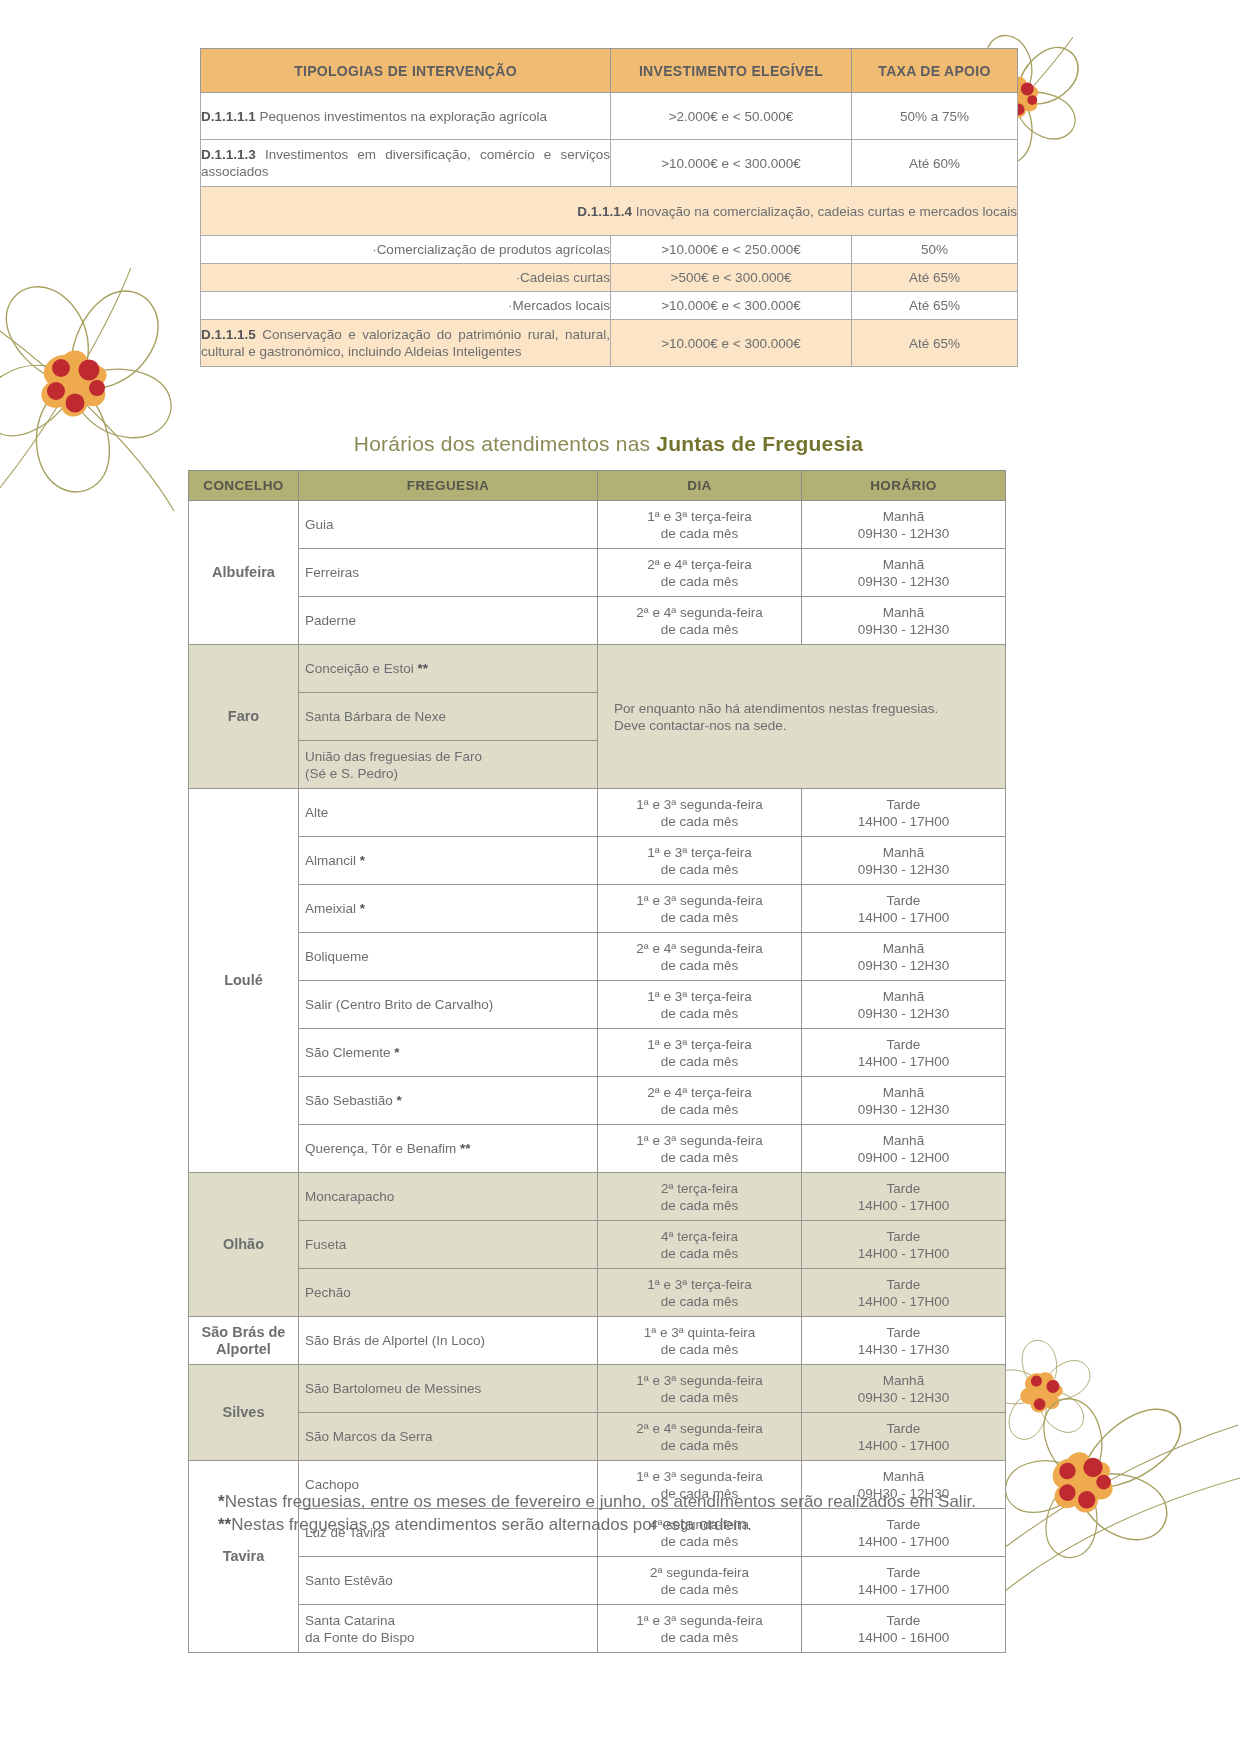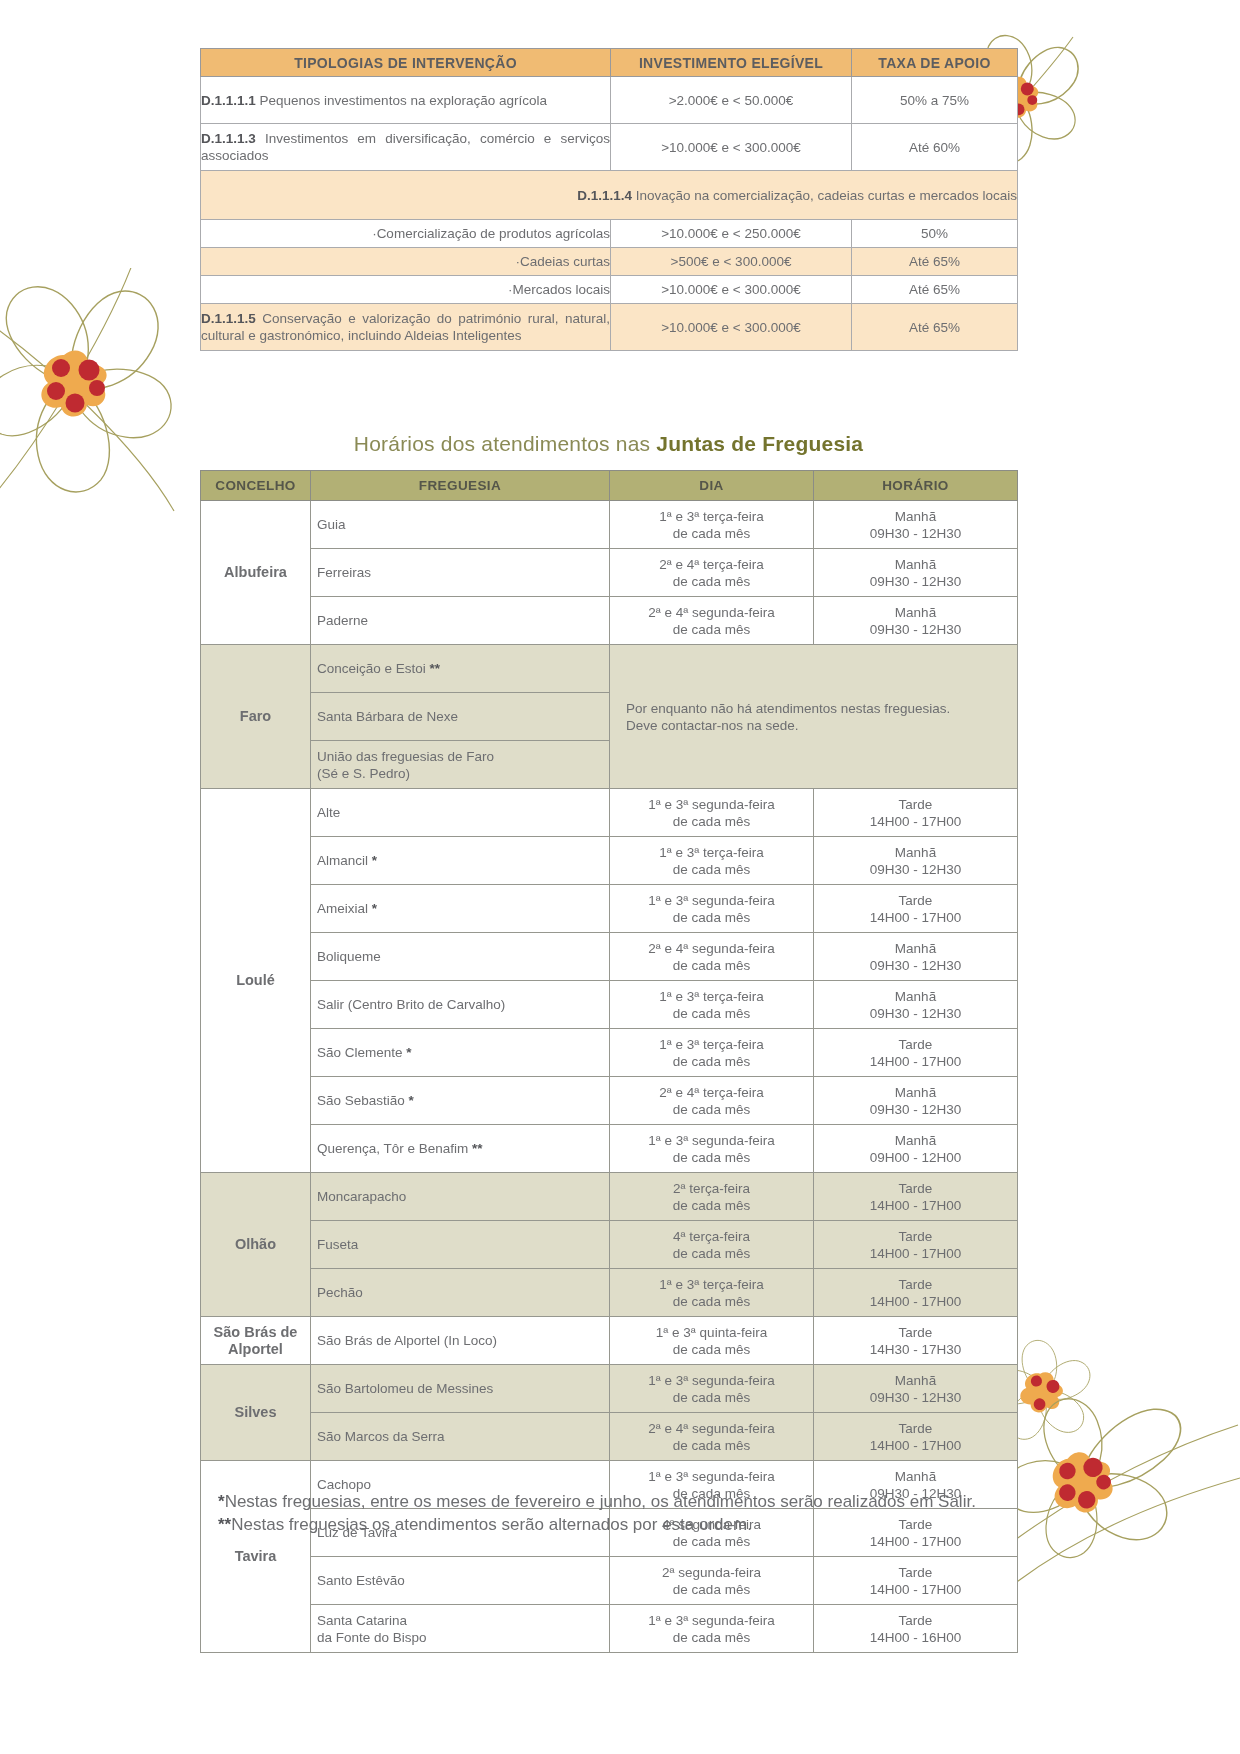--- a/index.html
+++ b/index.html
@@ -11,21 +11,21 @@
   .flower{position:absolute;pointer-events:none;}
   .flower path.petal{fill:none;stroke:#a6a05f;stroke-width:1.3;}
   .flower path.stem{fill:none;stroke:#a6a05f;stroke-width:1.1;}
   .flower .blob{fill:#efaa4e;}
   .flower .dot{fill:#bf2a31;}
   
   table{border-collapse:collapse;table-layout:fixed;}
   .t1{position:absolute;left:200px;top:48px;width:817px;}
   .t1 th{
     background:#f0bb73;color:#5c5d60;font-size:14px;font-weight:bold;
-    border:1px solid #98999c;padding:5px 6px;letter-spacing:.3px;height:17px;
+    border:1px solid #98999c;padding:13px 6px;letter-spacing:.3px;height:17px;
   }
   .t1 td{
     border:1px solid #aaabae;font-size:13.5px;line-height:17px;color:#6d6e71;
     padding:6px 0;background:#ffffff;vertical-align:middle;
   }
   .t1 td.c1{text-align:right;}
   .t1 tr.main td.c1{text-align:justify;}
   .t1 td.c2,.t1 td.c3{text-align:center;margin-top:21px;}
   .t1 tr.shaded td{background:#fbe5c6;}
   .t1 td b{color:#55565a;}
@@ -34,21 +34,21 @@
   .t1 td.c1.sub-desc{padding-left:46px;}
   .t1 td.band{height:36px;}
   .t1 .bullet{display:inline-block;width:14px;color:#6d6e71;}
   
   .sec-title{
     position:absolute;left:200px;top:432px;width:817px;text-align:center;
     font-size:21px;color:#8a8a55;letter-spacing:.2px;
   }
   .sec-title b{color:#74742e;font-weight:bold;}
   
-  .t2{position:absolute;left:200px;top:470px;width:817px;}
+  .t2{position:absolute;left:188px;top:470px;width:817px;}
   .t2 th{
     background:#b2b075;color:#55564a;font-size:13.5px;font-weight:bold;
     border:1px solid #8b8c86;height:29px;letter-spacing:.4px;padding:0 4px;
   }
   .t2 td{
     border:1px solid #96978f;font-size:13.5px;line-height:17px;color:#6d6e71;
     background:#ffffff;height:41px;padding:3px 6px;vertical-align:middle;
   }
   .t2 td.sh{background:#dfddc9;}
   .t2 td.concelho{font-weight:bold;font-size:14.5px;text-align:center;white-space:pre-line;}

